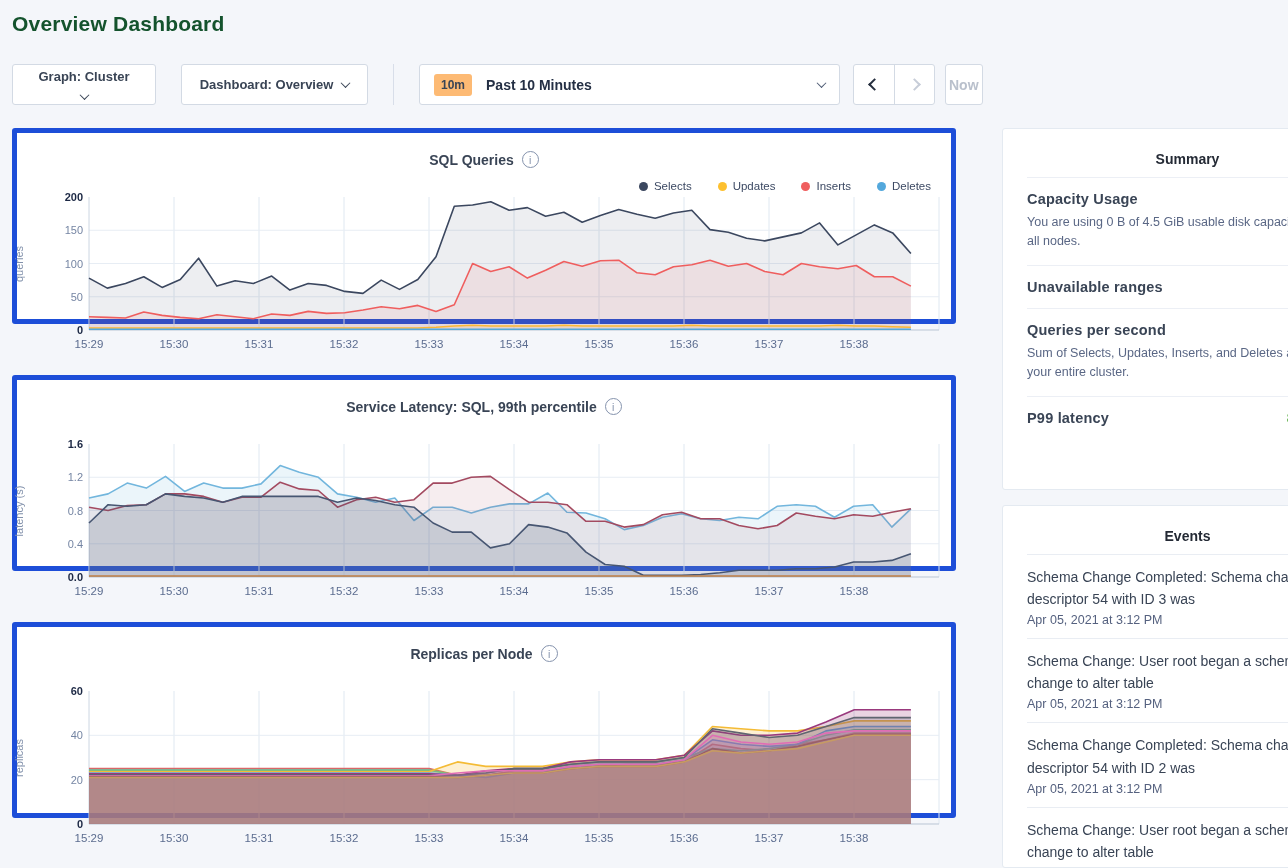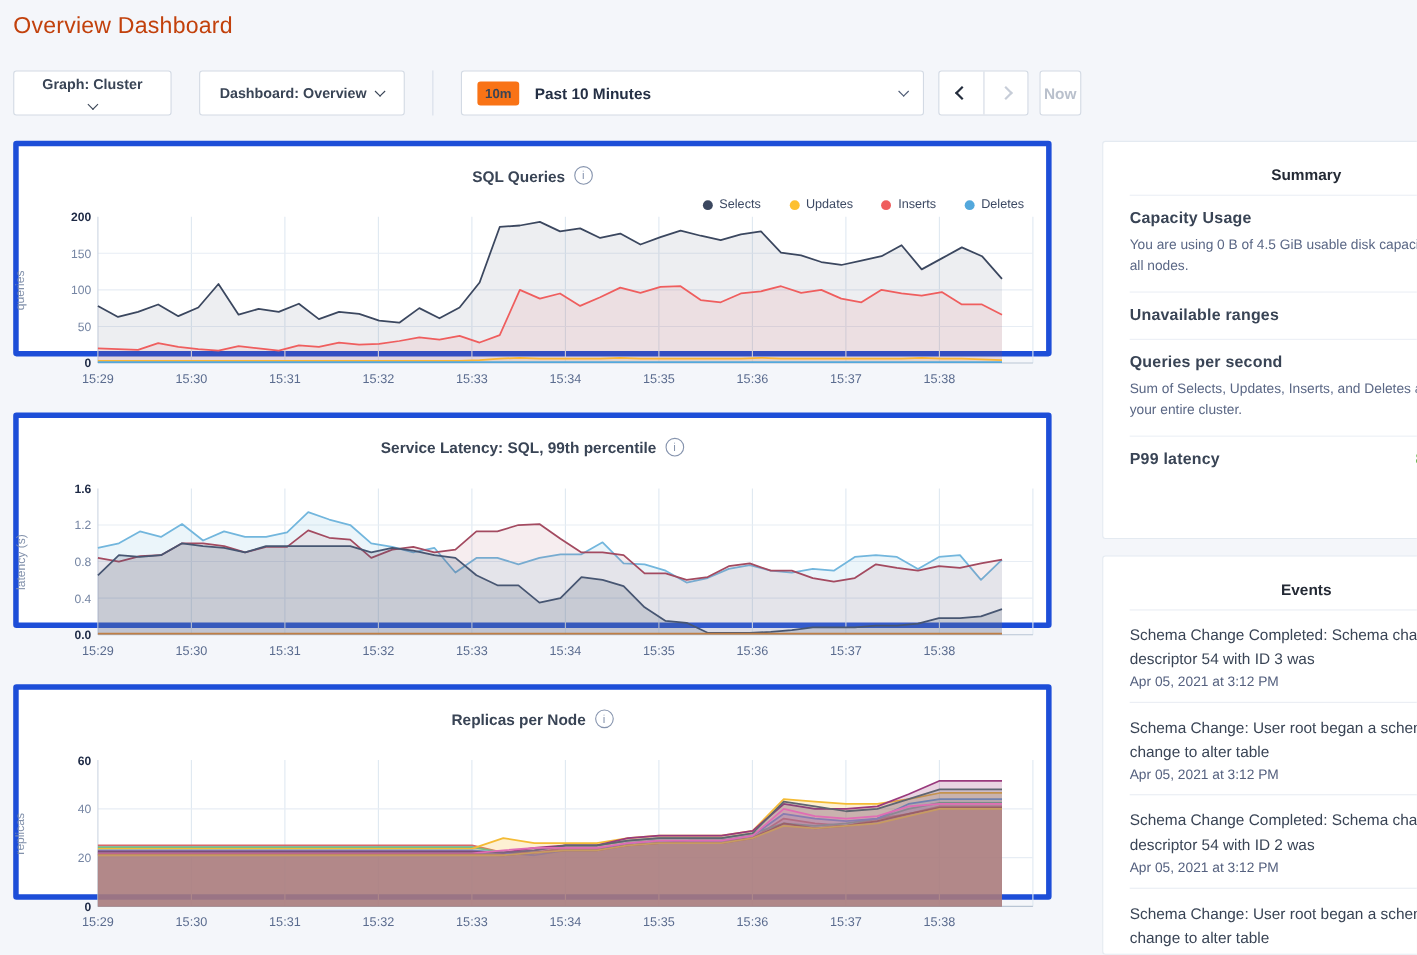--- a/index.html
+++ b/index.html
@@ -1,30 +1,30 @@
 <!DOCTYPE html>
 <html><head>
 <meta charset="utf-8">
 <style>
   * { box-sizing: border-box; margin: 0; padding: 0; }
   html,body { width:1288px; height:868px; }
   body { background:#f4f6fa; font-family:"Liberation Sans", sans-serif; color:#394455; overflow:hidden; }
   .page { position:relative; width:1288px; height:868px; }
 
-  .page-title { position:absolute; left:12px; top:12px; font-size:21px; font-weight:400; color:#c2410c; letter-spacing:.2px; }
+  .page-title { position:absolute; left:12px; top:12px; font-size:21px; font-weight:700; color:#14532d; letter-spacing:.2px; }
 
   
   .toolbar { position:absolute; left:12px; top:64px; height:41px; display:flex; align-items:center; }
   .dropdown { background:#fff; border:1px solid #d3dae4; border-radius:3px; height:41px; display:flex; align-items:center; justify-content:center; gap:9px; font-size:13px; font-weight:700; color:#394455; cursor:pointer; }
   .dd-graph { width:144px;flex-direction:column; }
   .dd-dash { width:187px; margin-left:25px; }
   .chev { width:7px; height:7px; border-right:1.8px solid #394455; border-bottom:1.8px solid #394455; transform:rotate(45deg) translate(-1px,-1px); }
   .tb-divider { width:1px; height:41px; background:#d8dee9; margin:0 25px; }
   .timeselect { width:421px; height:41px; background:#fff; border:1px solid #d3dae4; border-radius:3px; display:flex; align-items:center; padding:0 14px; cursor:pointer; }
-  .tw-badge { background:#f97316; border-radius:3px; padding:4px 7px; font-size:12px; font-weight:700; color:#394455; }
+  .tw-badge { background:#fdba74; border-radius:3px; padding:4px 7px; font-size:12px; font-weight:700; color:#394455; }
   .tw-label { margin-left:14px; font-size:14px; font-weight:700; color:#242f44; }
   .timeselect .chev { margin-left:auto; border-color:#4d5a73; }
   .arrow-group { display:flex; margin-left:13px; border:1px solid #d3dae4; border-radius:3px; background:#fff; height:41px; }
   .arrow-btn { width:40px; height:39px; display:flex; align-items:center; justify-content:center; cursor:pointer; }
   .arrow-btn + .arrow-btn { border-left:1px solid #d3dae4; }
   .chev-left { width:9px; height:9px; border-left:2.6px solid #242d3d; border-bottom:2.6px solid #242d3d; transform:rotate(45deg); }
   .chev-right { width:9px; height:9px; border-right:2.6px solid #c7cdd8; border-top:2.6px solid #c7cdd8; transform:rotate(45deg); }
   .now-btn { margin-left:10px; height:41px; padding:0 3px; background:#fff; border:1px solid #d3dae4; border-radius:3px; font-size:14px; font-weight:700; color:#b9c0cc; display:flex; align-items:center; cursor:default; }
 
   

